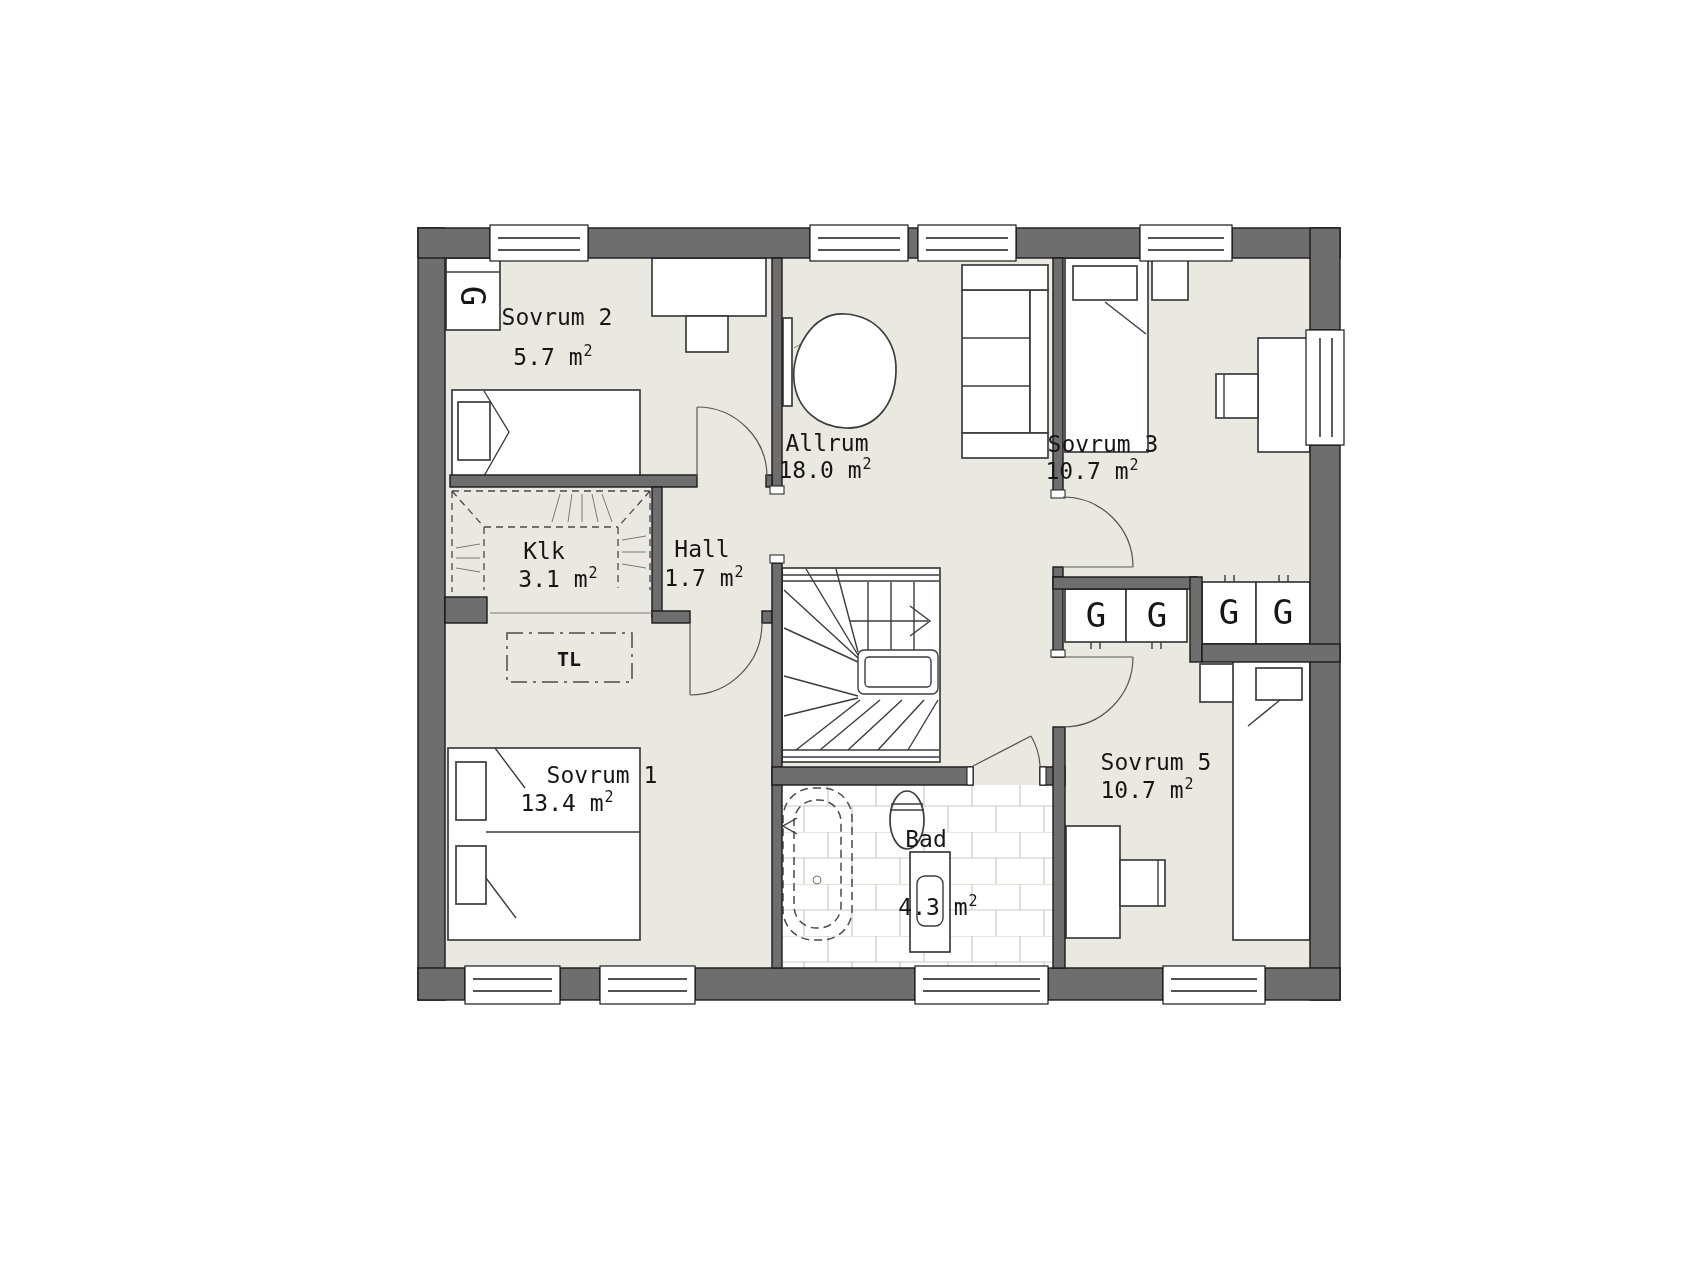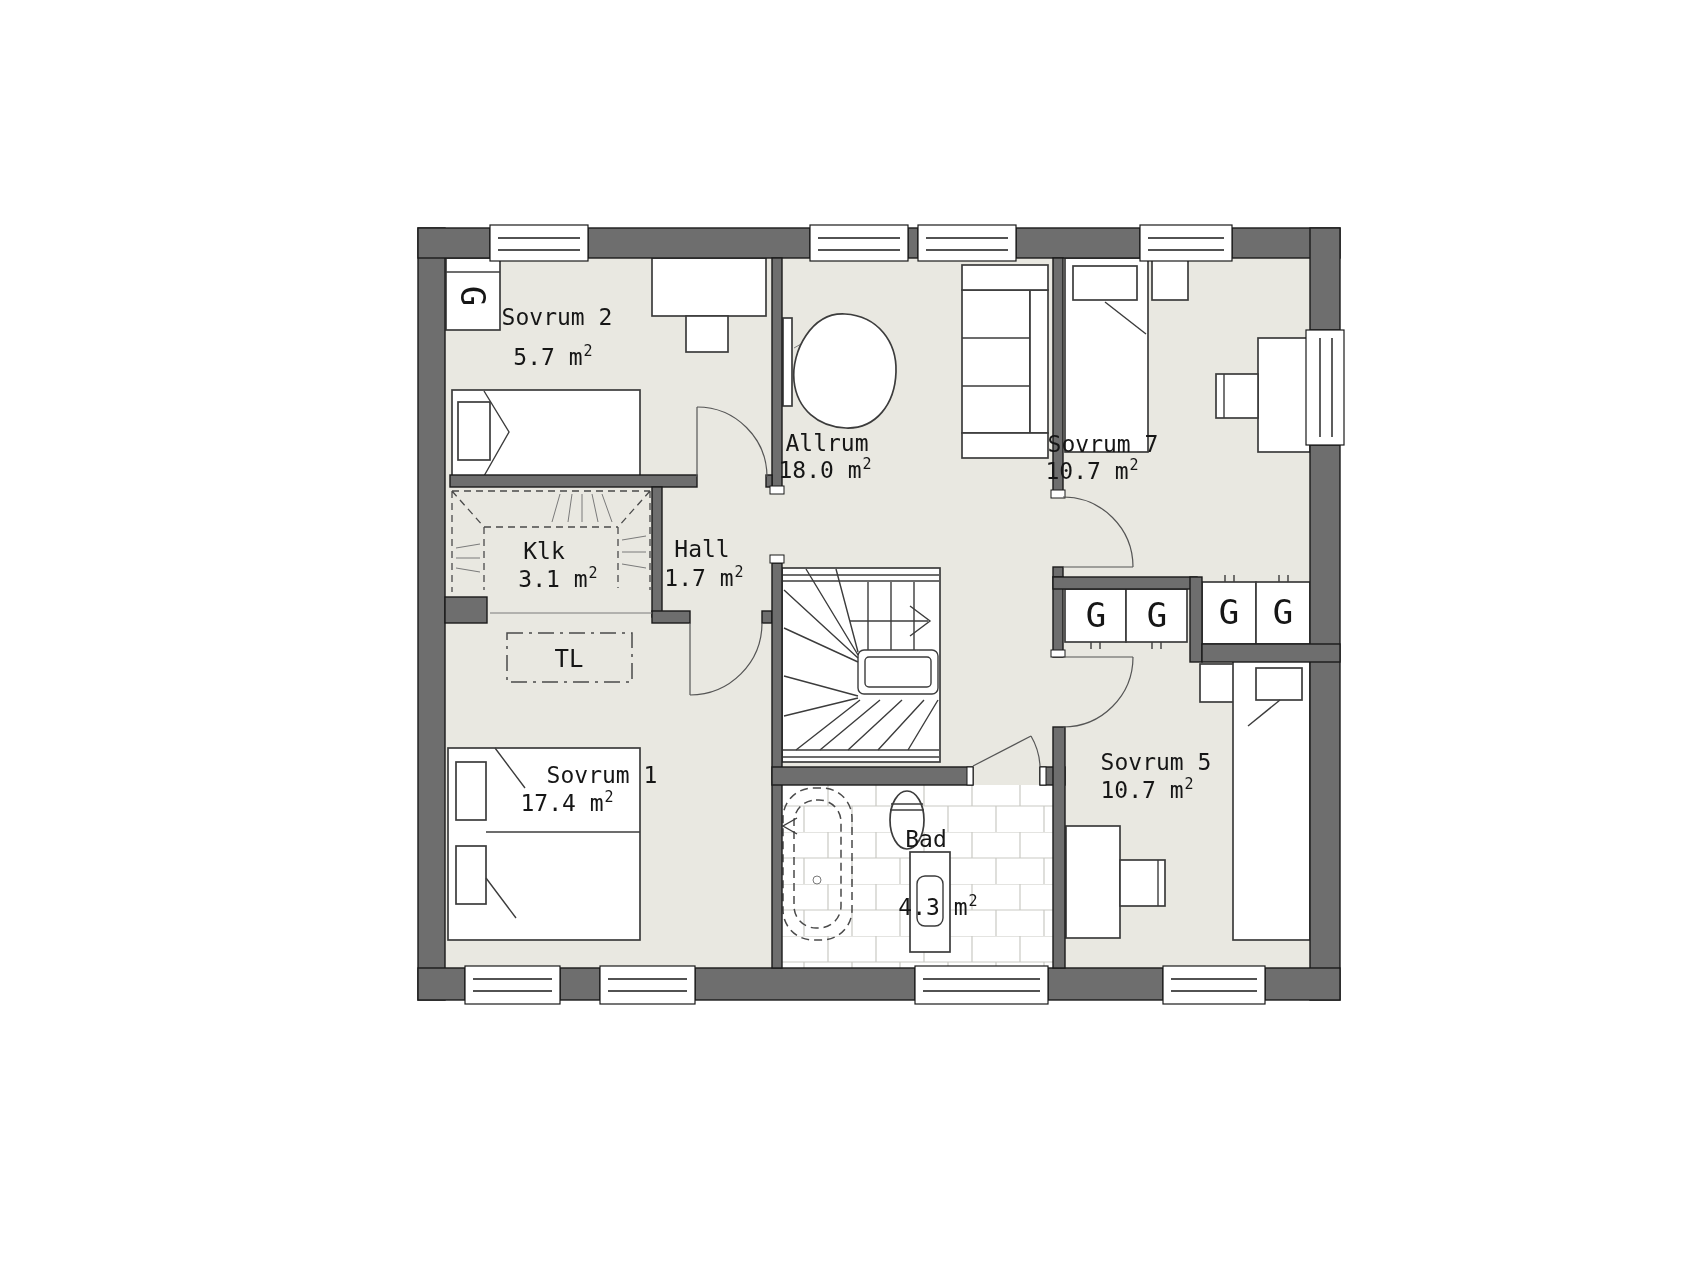--- a/index.html
+++ b/index.html
@@ -20,21 +20,21 @@
   .fline{stroke:var(--furniture_line);stroke-width:1.4;fill:none;}
   .thin{stroke:#7a7a7a;stroke-width:1;fill:none;}
   .dash{stroke:#4a4a4a;stroke-width:1.3;fill:none;stroke-dasharray:7 5;}
   .dashdot{stroke:#4a4a4a;stroke-width:1.5;fill:none;stroke-dasharray:16 6 3 6;}
   .door{stroke:#555;stroke-width:1.2;fill:none;}
   .tub{stroke:#4a4a4a;stroke-width:1.5;fill:none;stroke-dasharray:8 5;}
   .lbl{position:absolute;transform:translate(-50%,-50%);font-size:23px;color:#161616;
        white-space:nowrap;line-height:1;}
   .sup{font-size:15px;position:relative;top:-9px;margin-left:1px;}
   .gl{font-size:34px;}
-  .tll{font-size:24px;}
+  .tll{font-size:20px;font-weight:bold;}
   .rot{transform:translate(-50%,-50%) rotate(90deg);}
 </style>
 </head>
 <body>
 
 <div id="stage">
 <svg width="1707" height="1280" viewBox="0 0 1707 1280">
   <defs>
     <pattern id="tiles" width="48" height="52" patternUnits="userSpaceOnUse">
       <path d="M0 0H48 M0 26H48 M12 0V26 M36 26V52" stroke="#c9c9c3" stroke-width="1.2" fill="none"></path>
@@ -275,31 +275,31 @@
     </g>
   </g>
 </svg>
 
 <div class="lbl" style="left:557px;top:317px">Sovrum 2</div>
 <div class="lbl" style="left:553px;top:357px"><span>5.7 m</span><span class="sup">2</span></div>
 
 <div class="lbl" style="left:827px;top:443px">Allrum</div>
 <div class="lbl" style="left:825px;top:470px"><span>18.0 m</span><span class="sup">2</span></div>
 
-<div class="lbl" style="left:1103px;top:444px">Sovrum 7</div>
+<div class="lbl" style="left:1103px;top:444px">Sovrum 3</div>
 <div class="lbl" style="left:1092px;top:471px"><span>10.7 m</span><span class="sup">2</span></div>
 
 <div class="lbl" style="left:544px;top:551px">Klk</div>
 <div class="lbl" style="left:558px;top:579px"><span>3.1 m</span><span class="sup">2</span></div>
 
 <div class="lbl" style="left:702px;top:549px">Hall</div>
 <div class="lbl" style="left:704px;top:578px"><span>1.7 m</span><span class="sup">2</span></div>
 
 <div class="lbl" style="left:602px;top:775px">Sovrum 1</div>
-<div class="lbl" style="left:567px;top:803px"><span>17.4 m</span><span class="sup">2</span></div>
+<div class="lbl" style="left:567px;top:803px"><span>13.4 m</span><span class="sup">2</span></div>
 
 <div class="lbl" style="left:926px;top:839px">Bad</div>
 <div class="lbl" style="left:938px;top:907px"><span>4.3 m</span><span class="sup">2</span></div>
 
 <div class="lbl" style="left:1156px;top:762px">Sovrum 5</div>
 <div class="lbl" style="left:1147px;top:790px"><span>10.7 m</span><span class="sup">2</span></div>
 
 <div class="lbl tll" style="left:569px;top:659px">TL</div>
 
 <div class="lbl gl rot" style="left:473px;top:296px">G</div>

